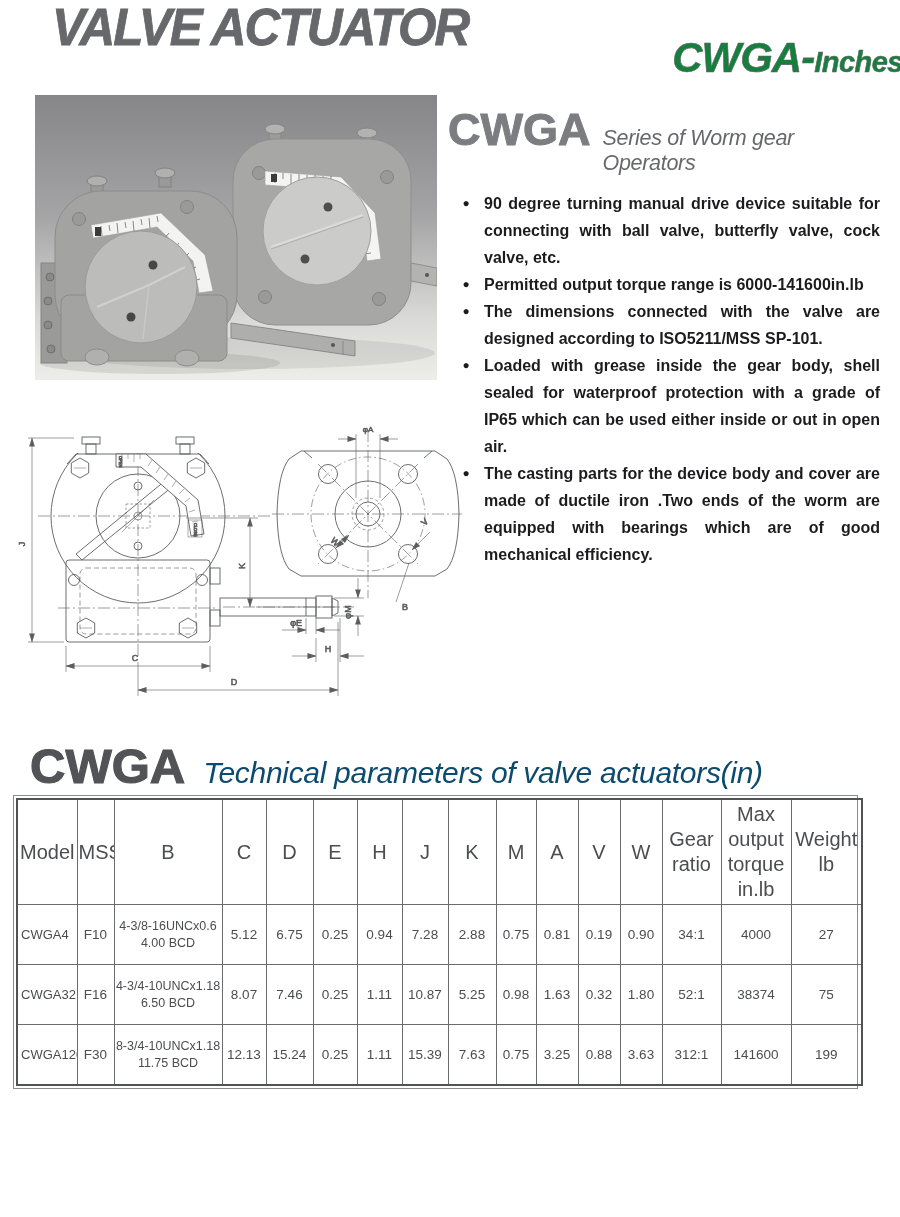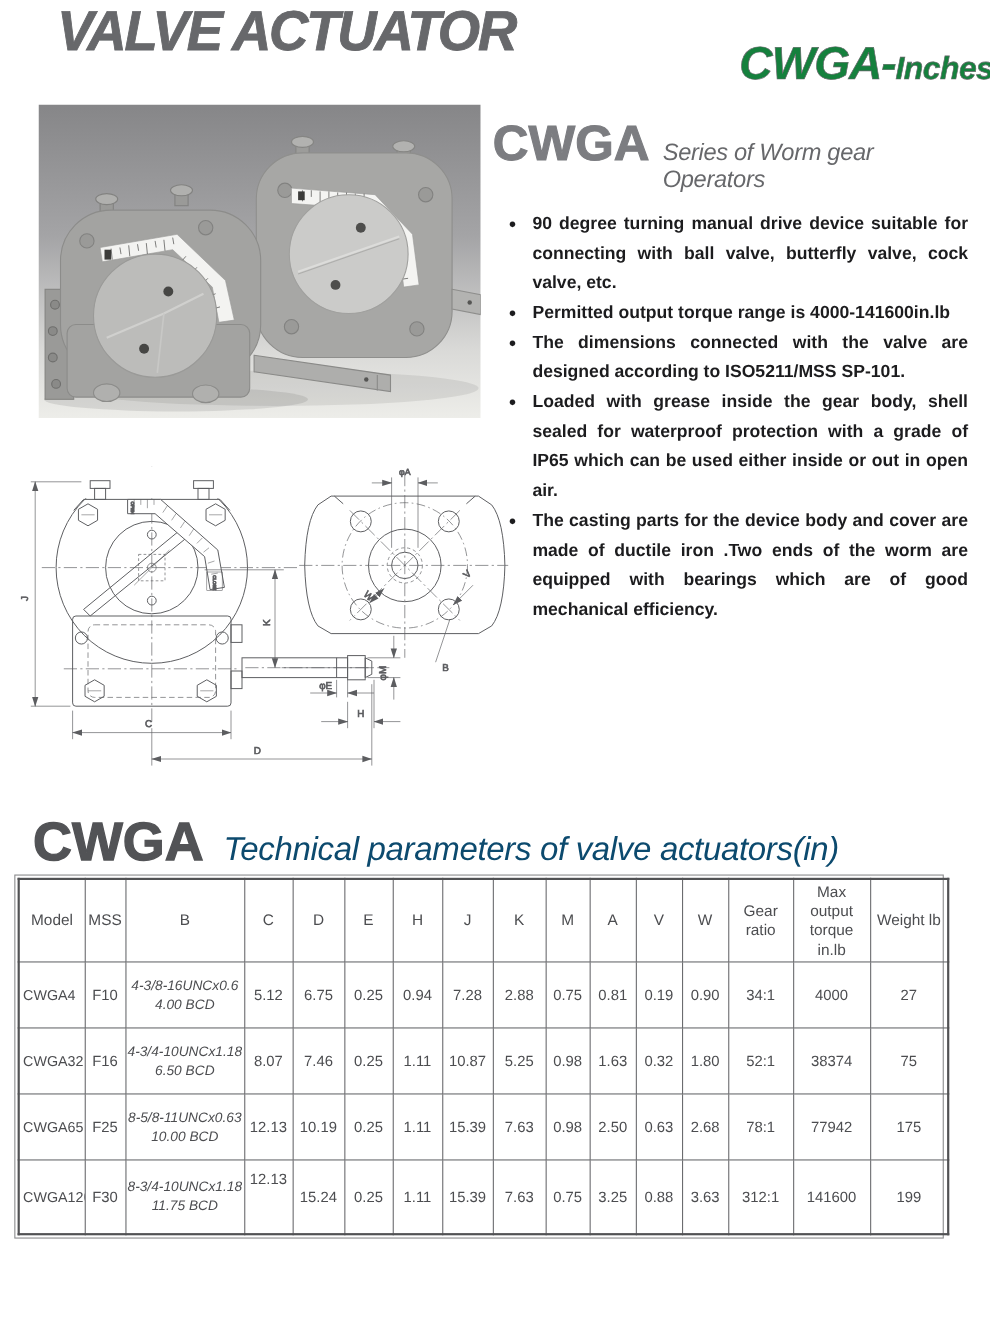--- a/index.html
+++ b/index.html
@@ -33,24 +33,24 @@
   .drawing text{font-family:"Liberation Sans",sans-serif;fill:#55565a;}
 
   
   .table-head{position:absolute;left:30px;top:738px;display:flex;align-items:baseline;gap:18px;white-space:nowrap;}
   .brand2{font-size:49px;font-weight:bold;color:#525356;-webkit-text-stroke:1.2px #525356;letter-spacing:0;}
   .ttitle{font-size:30px;color:#0c4a6e;letter-spacing:-.3px;font-style:italic;}
   .table-wrap{position:absolute;left:13px;top:795px;width:845px;border:1px solid #8a8b8d;padding:2px;background:#fff;box-sizing:border-box;}
   table{width:100%;border-collapse:collapse;table-layout:fixed;border:2px solid #515254;}
   th,td{border:1px solid #6b6c6f;text-align:center;vertical-align:middle;color:#4c4d50;
         padding:2px 1px;overflow:hidden;}
-  th{font-weight:normal;font-size:14px;height:58px;line-height:1.25;}
+  th{font-weight:normal;font-size:20px;height:58px;line-height:1.25;}
   td{font-size:13.5px;height:55px;}
   td.cell-model{text-align:left;padding-left:3px;font-size:13px;}
-  td.cell-b{white-space:pre-line;font-size:12.5px;line-height:1.35;font-style:italic;}
+  td.cell-b{white-space:pre-line;font-size:12.5px;line-height:1.35;}
   tbody tr:nth-child(4) td:nth-child(4){vertical-align:top;padding-top:9px;text-align:center;}
 </style>
 </head>
 <body>
 
 <div class="page">
 
   <div class="main-title">VALVE ACTUATOR</div>
   <div class="sub-title">
     <span class="big">CWGA-</span><span class="small">Inches</span>
@@ -157,21 +157,21 @@
       <span class="brand">CWGA</span>
       <span class="series">Series of Worm gear Operators</span>
     </div>
     <ul class="bullets">
       <li>
           <span class="marker">●</span>
           <span class="text">90 degree turning manual drive device suitable for connecting with ball valve, butterfly valve, cock valve, etc.</span>
         </li>
       <li>
           <span class="marker">●</span>
-          <span class="text">Permitted output torque range is 4000-141600in.lb</span>
+          <span class="text">Permitted output torque range is 6000-141600in.lb</span>
         </li>
       <li>
           <span class="marker">●</span>
           <span class="text">The dimensions connected with the valve are designed according to ISO5211/MSS SP-101.</span>
         </li>
       <li>
           <span class="marker">●</span>
           <span class="text">Loaded with grease inside the gear body, shell sealed for waterproof protection with a grade of IP65 which can be used either inside or out in open air.</span>
         </li>
       <li>
@@ -408,39 +408,20 @@
       <td>5.25</td>
       <td>0.98</td>
       <td>1.63</td>
       <td>0.32</td>
       <td>1.80</td>
       <td>52:1</td>
       <td>38374</td>
       <td>75</td>
     </tr>
           <tr>
-      <td class="cell-model">CWGA65</td>
-      <td>F25</td>
-      <td class="cell-b">8-5/8-11UNCx0.63
-10.00 BCD</td>
-      <td>12.13</td>
-      <td>10.19</td>
-      <td>0.25</td>
-      <td>1.11</td>
-      <td>15.39</td>
-      <td>7.63</td>
-      <td>0.98</td>
-      <td>2.50</td>
-      <td>0.63</td>
-      <td>2.68</td>
-      <td>78:1</td>
-      <td>77942</td>
-      <td>175</td>
-    </tr>
-          <tr>
       <td class="cell-model">CWGA120</td>
       <td>F30</td>
       <td class="cell-b">8-3/4-10UNCx1.18
 11.75 BCD</td>
       <td>12.13</td>
       <td>15.24</td>
       <td>0.25</td>
       <td>1.11</td>
       <td>15.39</td>
       <td>7.63</td>

